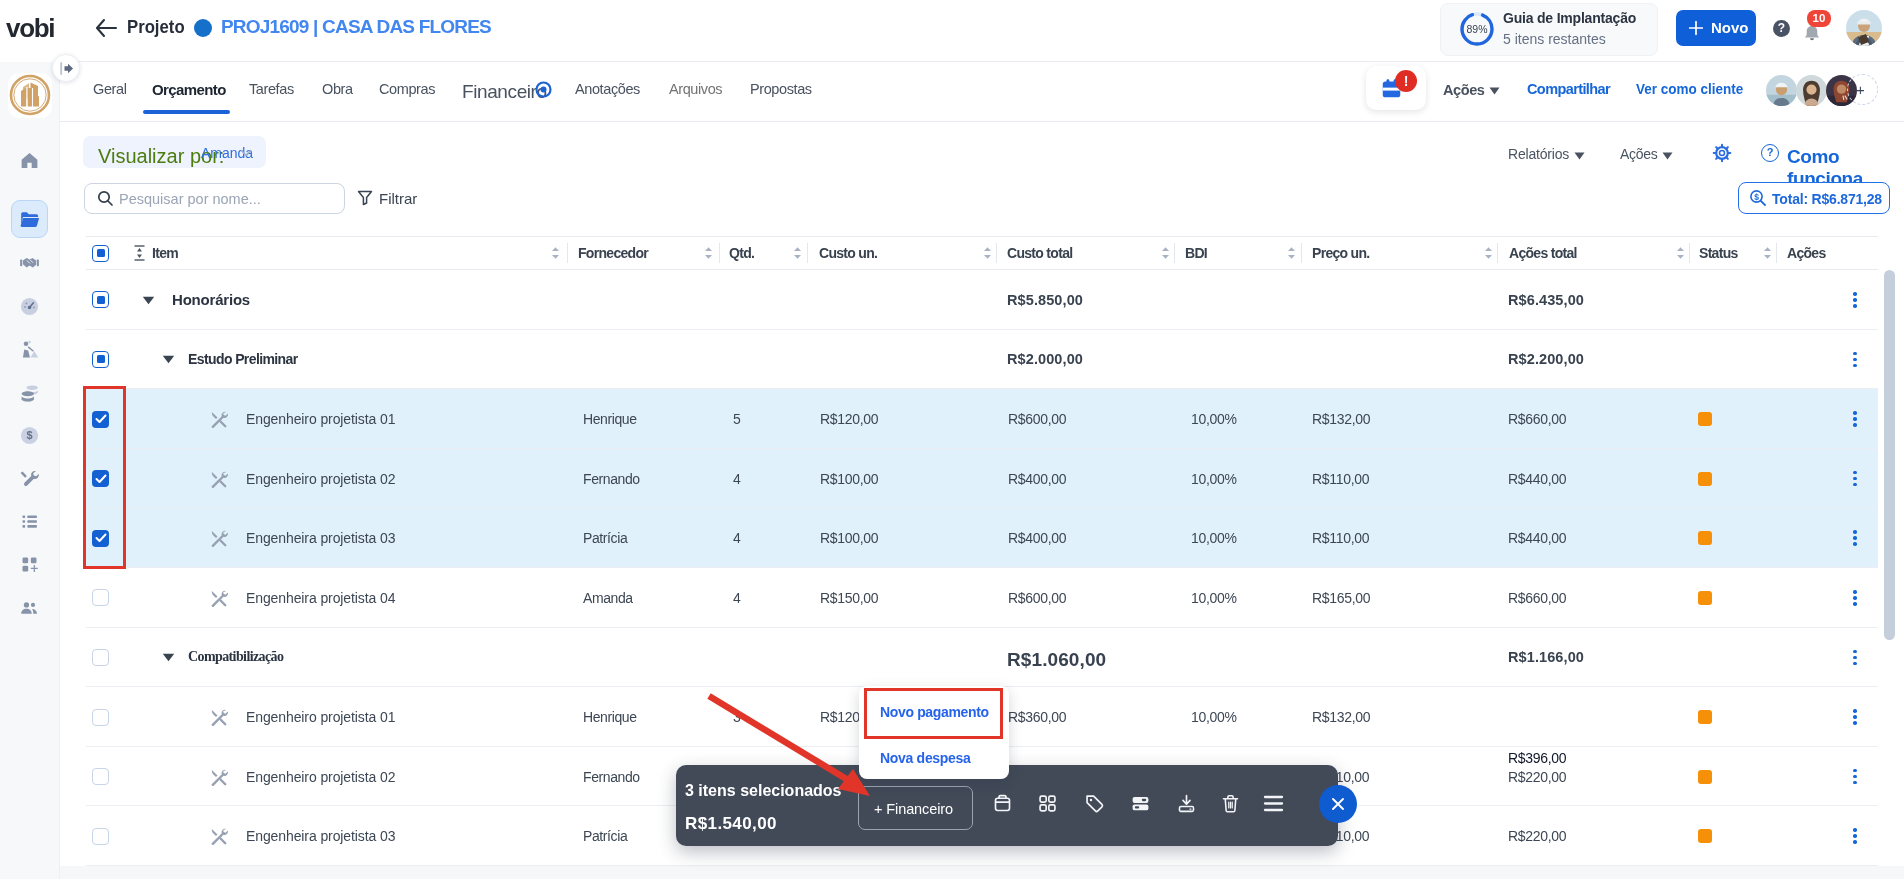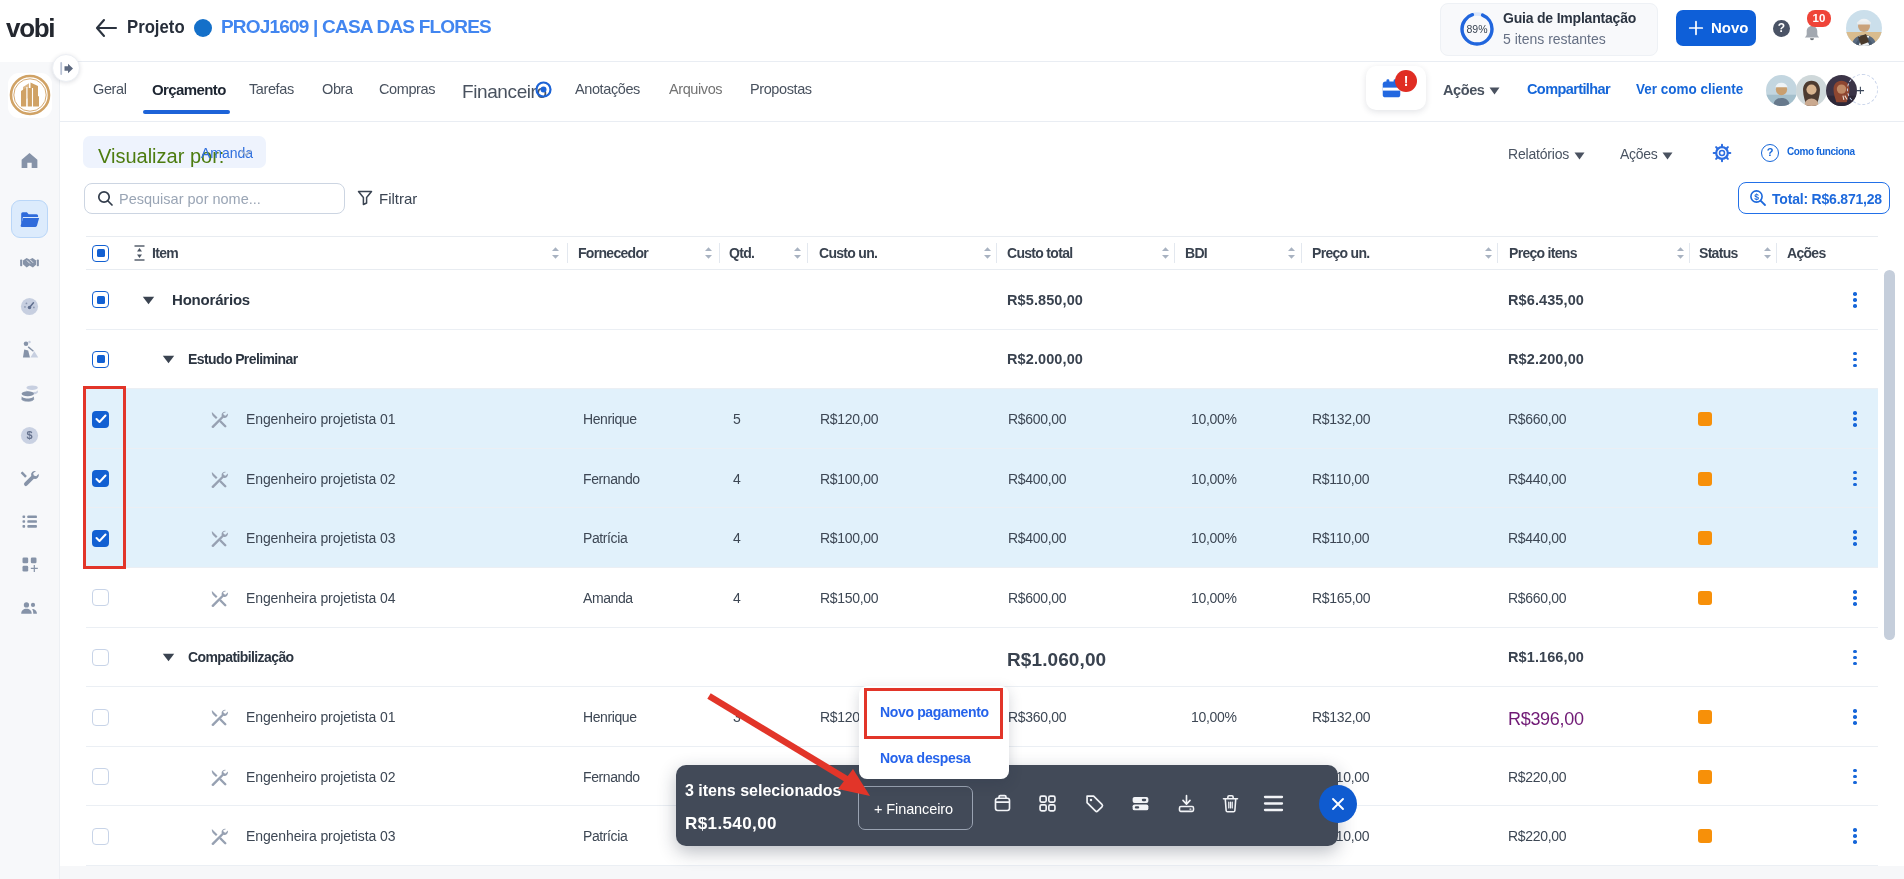--- a/index.html
+++ b/index.html
@@ -261,21 +261,21 @@
       <rect x="10.8" y="0.8" width="2.4" height="4.2" rx="1.2" fill="#2b6ce0" transform="rotate(90 12 12)"></rect>
       <rect x="10.8" y="0.8" width="2.4" height="4.2" rx="1.2" fill="#2b6ce0" transform="rotate(135 12 12)"></rect>
       <rect x="10.8" y="0.8" width="2.4" height="4.2" rx="1.2" fill="#2b6ce0" transform="rotate(180 12 12)"></rect>
       <rect x="10.8" y="0.8" width="2.4" height="4.2" rx="1.2" fill="#2b6ce0" transform="rotate(225 12 12)"></rect>
       <rect x="10.8" y="0.8" width="2.4" height="4.2" rx="1.2" fill="#2b6ce0" transform="rotate(270 12 12)"></rect>
       <rect x="10.8" y="0.8" width="2.4" height="4.2" rx="1.2" fill="#2b6ce0" transform="rotate(315 12 12)"></rect>
       <circle cx="12" cy="12" r="7" fill="none" stroke="#2b6ce0" stroke-width="2.6"></circle>
       <circle cx="12" cy="12" r="3" fill="none" stroke="#2b6ce0" stroke-width="1.8"></circle>
     </svg>
 <div class="abs" style="left:1761px;top:144px;width:18px;height:18px;border-radius:50%;border:1.6px solid #1566d9;color:#1566d9;font-size:11px;font-weight:bold;text-align:center;line-height:15px;">?</div>
-<div class="abs" style="left:1787px;top:146px;font-size:10px;color:#1566d9;font-weight:bold;letter-spacing:-0.4px;">Como funciona</div>
+<div class="abs" style="left:1787px;top:146px;font-size:19px;color:#1566d9;font-weight:bold;letter-spacing:-0.4px;">Como funciona</div>
 <div class="abs" style="left:1738px;top:182px;width:152px;height:32px;background:#fff;border:1.5px solid #2270e8;border-radius:8px;"></div>
 <svg class="abs" style="left:1749px;top:189px;" width="18" height="18" viewBox="0 0 18 18">
       <circle cx="7.5" cy="7.5" r="5.6" stroke="#1d69dc" stroke-width="1.6" fill="none"></circle>
       <path d="M11.8 11.8 L16 16" stroke="#1d69dc" stroke-width="1.8" stroke-linecap="round"></path>
       <text x="7.5" y="10.6" font-size="8.5" font-weight="bold" fill="#1d69dc" text-anchor="middle" font-family="Liberation Sans">$</text>
     </svg>
 <div class="abs" style="left:1772px;top:191px;font-size:14px;font-weight:bold;color:#1d69dc;letter-spacing:-0.2px;">Total: R$6.871,28</div>
 <div class="abs" style="left:86px;top:236px;width:1792px;height:1px;background:#e8ecf1;"></div>
 <div class="abs" style="left:86px;top:269px;width:1792px;height:1px;background:#e8ecf1;"></div>
 <div class="abs" style="left:92px;top:244.5px;width:17px;height:17px;background:#fff;border:1.6px solid #1260d2;border-radius:4px;"></div>
@@ -297,21 +297,21 @@
 <div class="abs" style="left:1301px;top:243px;width:1px;height:20px;background:#e3e8ef;"></div>
 <div class="abs" style="left:1497px;top:243px;width:1px;height:20px;background:#e3e8ef;"></div>
 <div class="abs" style="left:1689px;top:243px;width:1px;height:20px;background:#e3e8ef;"></div>
 <div class="abs" style="left:1776px;top:243px;width:1px;height:20px;background:#e3e8ef;"></div>
 <div class="abs" style="left:578px;top:245px;font-size:14px;font-weight:bold;color:#39424f;letter-spacing:-0.7px;">Fornecedor</div>
 <div class="abs" style="left:729px;top:245px;font-size:14px;font-weight:bold;color:#39424f;letter-spacing:-0.7px;">Qtd.</div>
 <div class="abs" style="left:819px;top:245px;font-size:14px;font-weight:bold;color:#39424f;letter-spacing:-0.7px;">Custo un.</div>
 <div class="abs" style="left:1007px;top:245px;font-size:14px;font-weight:bold;color:#39424f;letter-spacing:-0.7px;">Custo total</div>
 <div class="abs" style="left:1185px;top:245px;font-size:14px;font-weight:bold;color:#39424f;letter-spacing:-0.7px;">BDI</div>
 <div class="abs" style="left:1312px;top:245px;font-size:14px;font-weight:bold;color:#39424f;letter-spacing:-0.7px;">Preço un.</div>
-<div class="abs" style="left:1509px;top:245px;font-size:14px;font-weight:bold;color:#39424f;letter-spacing:-0.7px;">Preço itens</div>
+<div class="abs" style="left:1509px;top:245px;font-size:14px;font-weight:bold;color:#39424f;letter-spacing:-0.7px;">Ações total</div>
 <div class="abs" style="left:1699px;top:245px;font-size:14px;font-weight:bold;color:#39424f;letter-spacing:-0.7px;">Status</div>
 <div class="abs" style="left:1787px;top:245px;font-size:14px;font-weight:bold;color:#39424f;letter-spacing:-0.7px;">Ações</div>
 <svg class="abs" style="left:550px;top:246px;" width="11" height="14" viewBox="0 0 11 14">
       <path d="M2 5 L5.5 1.2 L9 5 Z" fill="#a8b2c1"></path>
       <path d="M2 9 L5.5 12.8 L9 9 Z" fill="#a8b2c1"></path>
     </svg>
 <svg class="abs" style="left:703px;top:246px;" width="11" height="14" viewBox="0 0 11 14">
       <path d="M2 5 L5.5 1.2 L9 5 Z" fill="#a8b2c1"></path>
       <path d="M2 9 L5.5 12.8 L9 9 Z" fill="#a8b2c1"></path>
     </svg>
@@ -461,21 +461,21 @@
 <div class="abs" style="left:1508px;top:589.8px;font-size:14px;color:#3d4754;letter-spacing:-0.3px;">R$660,00</div>
 <div class="abs" style="left:1698px;top:590.8px;width:14px;height:14px;border-radius:3px;background:#f79009;"></div>
 <div class="abs" style="left:1853px;top:590.0px;width:3.6px;height:3.6px;border-radius:50%;background:#1566d9;"></div>
 <div class="abs" style="left:1853px;top:596.0px;width:3.6px;height:3.6px;border-radius:50%;background:#1566d9;"></div>
 <div class="abs" style="left:1853px;top:602.0px;width:3.6px;height:3.6px;border-radius:50%;background:#1566d9;"></div>
 <div class="abs" style="left:86px;top:686.2px;width:1792px;height:1px;background:#ebeff4;"></div>
 <div class="abs" style="left:92px;top:648.9px;width:17px;height:17px;background:#fff;border:1.4px solid #c8d4e8;border-radius:4px;"></div>
 <svg class="abs" style="left:162px;top:653.4000000000001px;" width="13" height="9" viewBox="0 0 13 9">
       <path d="M0.8 0.8 H12.2 L6.5 8.2 Z" fill="#3a4350"></path>
     </svg>
-<div class="abs" style="left:188px;top:649.4px;font-size:14px;font-weight:bold;color:#2b3440;letter-spacing:-0.6px;">Compatibilização</div>
+<div class="abs" style="left:188px;top:649.4px;font-size:14px;font-weight:bold;color:#2b3440;letter-spacing:-0.6px;font-family:Liberation Serif, serif;">Compatibilização</div>
 <div class="abs" style="left:1007px;top:649.4px;font-size:19px;font-weight:bold;color:#39424f;letter-spacing:0.1px;">R$1.060,00</div>
 <div class="abs" style="left:1508px;top:649.4px;font-size:14.5px;font-weight:bold;color:#39424f;letter-spacing:0.1px;">R$1.166,00</div>
 <div class="abs" style="left:1853px;top:649.6px;width:3.6px;height:3.6px;border-radius:50%;background:#1566d9;"></div>
 <div class="abs" style="left:1853px;top:655.6px;width:3.6px;height:3.6px;border-radius:50%;background:#1566d9;"></div>
 <div class="abs" style="left:1853px;top:661.6px;width:3.6px;height:3.6px;border-radius:50%;background:#1566d9;"></div>
 <div class="abs" style="left:86px;top:745.8px;width:1792px;height:1px;background:#ebeff4;"></div>
 <div class="abs" style="left:92px;top:708.5px;width:17px;height:17px;background:#fff;border:1.4px solid #c8d4e8;border-radius:4px;"></div>
 <svg class="abs" style="left:210px;top:708.0px;" width="18" height="18" viewBox="0 0 24 24">
       <g fill="#97a1b2">
         <path d="M21.5 2.5 a4.6 4.6 0 0 0-5.8 5.8 L2.6 21.2 a1.6 1.6 0 0 0 2.3 2.3 L18 10.4 a4.6 4.6 0 0 0 5.7-5.8 l-3 2.9 -2.4-.7 -.7-2.4 Z"></path>
@@ -483,21 +483,21 @@
         <path d="M14.5 13.5 l7 7 a1.6 1.6 0 0 1-2.3 2.3 l-7-7 Z"></path>
       </g>
     </svg>
 <div class="abs" style="left:246px;top:709.0px;font-size:14px;color:#3d4754;letter-spacing:-0.1px;">Engenheiro projetista 01</div>
 <div class="abs" style="left:583px;top:709.0px;font-size:14px;color:#3d4754;letter-spacing:-0.4px;">Henrique</div>
 <div class="abs" style="left:733px;top:709.0px;font-size:14px;color:#3d4754;letter-spacing:-0.3px;">3</div>
 <div class="abs" style="left:820px;top:709.0px;font-size:14px;color:#3d4754;letter-spacing:-0.3px;">R$120,00</div>
 <div class="abs" style="left:1008px;top:709.0px;font-size:14px;color:#3d4754;letter-spacing:-0.3px;">R$360,00</div>
 <div class="abs" style="left:1191px;top:709.0px;font-size:14px;color:#3d4754;letter-spacing:-0.3px;">10,00%</div>
 <div class="abs" style="left:1312px;top:709.0px;font-size:14px;color:#3d4754;letter-spacing:-0.3px;">R$132,00</div>
-<div class="abs" style="left:1508px;top:709.0px;font-size:18px;color:#701a75;letter-spacing:-0.3px;">R$396,00</div>
+<div class="abs" style="left:1508px;top:750px;font-size:14px;color:#0f172a;letter-spacing:-0.3px;">R$396,00</div>
 <div class="abs" style="left:1698px;top:710.0px;width:14px;height:14px;border-radius:3px;background:#f79009;"></div>
 <div class="abs" style="left:1853px;top:709.2px;width:3.6px;height:3.6px;border-radius:50%;background:#1566d9;"></div>
 <div class="abs" style="left:1853px;top:715.2px;width:3.6px;height:3.6px;border-radius:50%;background:#1566d9;"></div>
 <div class="abs" style="left:1853px;top:721.2px;width:3.6px;height:3.6px;border-radius:50%;background:#1566d9;"></div>
 <div class="abs" style="left:86px;top:805.4px;width:1792px;height:1px;background:#ebeff4;"></div>
 <div class="abs" style="left:92px;top:768.1px;width:17px;height:17px;background:#fff;border:1.4px solid #c8d4e8;border-radius:4px;"></div>
 <svg class="abs" style="left:210px;top:767.5999999999999px;" width="18" height="18" viewBox="0 0 24 24">
       <g fill="#97a1b2">
         <path d="M21.5 2.5 a4.6 4.6 0 0 0-5.8 5.8 L2.6 21.2 a1.6 1.6 0 0 0 2.3 2.3 L18 10.4 a4.6 4.6 0 0 0 5.7-5.8 l-3 2.9 -2.4-.7 -.7-2.4 Z"></path>
         <path d="M2.5 2.5 L10 10 L8 12 L4.5 8.5 a7 7 0 0 1-2-4 Z"></path>

